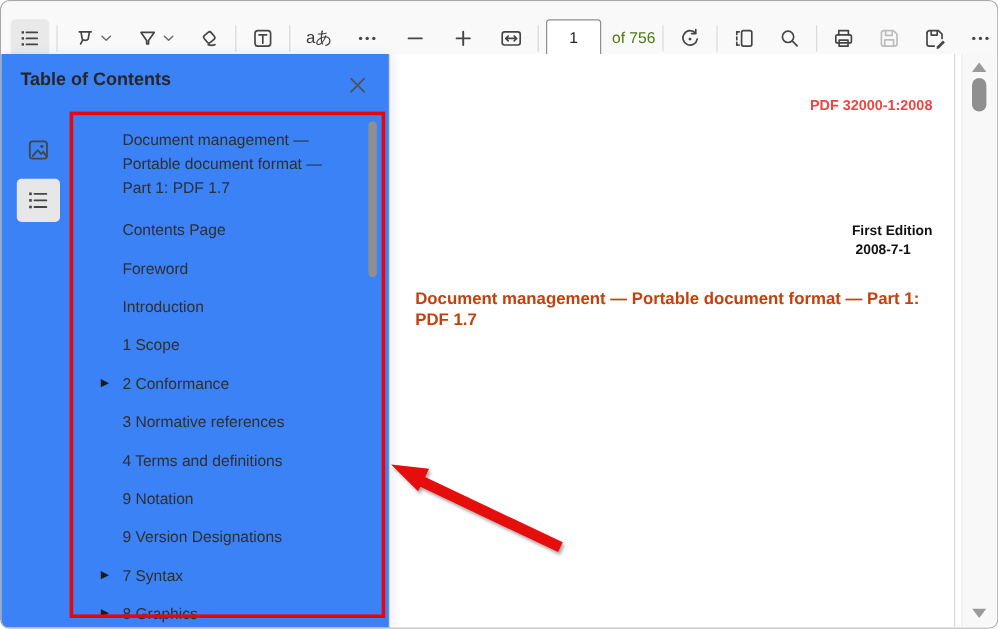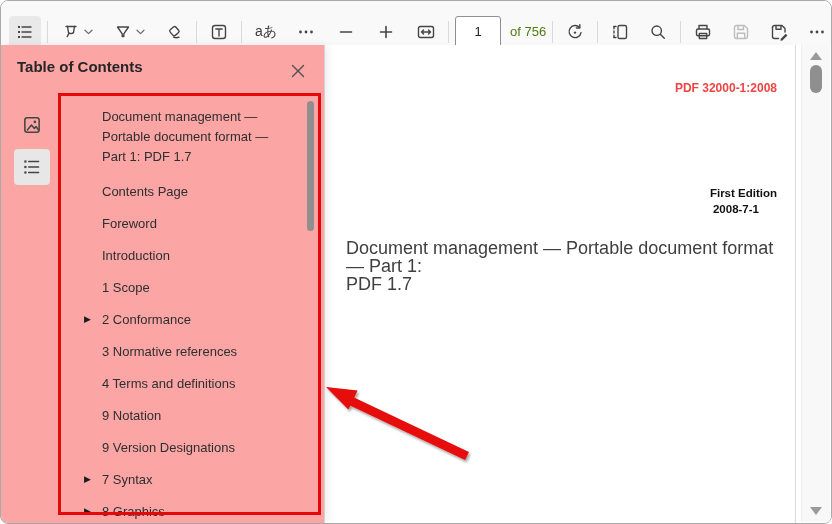--- a/index.html
+++ b/index.html
@@ -11,38 +11,38 @@
   .tb.active{background:#e9e9e9;}
   .tb.txt{font-size:14px;color:#3a3a3a;width:36px;}
   .sep{width:1px;height:22px;background:#d9d9d9;margin:0 6px;flex:0 0 auto;}
   .gap6{margin-left:6px;} .gap8{margin-left:8px;}
   .ic{stroke:#454545;fill:none;stroke-width:1.4;stroke-linecap:round;stroke-linejoin:round;}
   .icf{fill:#454545;stroke:none;}
   .dis .ic{stroke:#bdbdbd;}
   .page-input{width:40px;height:28px;border:1px solid #8f8f8f;border-radius:3px;background:#fff;text-align:center;font-size:13px;color:#222;font-family:"Liberation Sans",sans-serif;flex:0 0 auto;}
   .page-count{font-size:13px;color:#4d7c0f;margin-left:9px;flex:0 0 auto;white-space:nowrap;}
   
-  .toc-panel{position:absolute;top:44px;left:0;width:323px;bottom:0;background:#fca5a5;border-right:1px solid #d4d4d4;box-shadow:3px 0 8px rgba(0,0,0,0.07);z-index:10;}
+  .toc-panel{position:absolute;top:44px;left:0;width:323px;bottom:0;background:#3b82f6;border-right:1px solid #d4d4d4;box-shadow:3px 0 8px rgba(0,0,0,0.07);z-index:10;}
   .toc-title{position:absolute;top:13px;left:16px;font-size:15px;font-weight:600;color:#262626;}
   .toc-close{position:absolute;top:12px;left:283px;width:28px;height:28px;border:none;background:transparent;border-radius:4px;display:flex;align-items:center;justify-content:center;cursor:pointer;}
   .rail-btn{position:absolute;left:13px;width:36px;height:36px;border:none;background:transparent;border-radius:4px;display:flex;align-items:center;justify-content:center;cursor:pointer;}
   .rail-btn.active{background:#e7e7e7;}
   .toc-list{position:absolute;left:57px;top:58px;right:0;bottom:0;overflow:hidden;}
   .toc-item{position:relative;padding-left:44px;height:32px;display:flex;align-items:center;font-size:13px;color:#2f2f2f;cursor:pointer;}
   .toc-item.first{height:auto;display:block;line-height:20px;padding-top:4px;padding-bottom:8px;}
   .toc-item.first .lbl{display:inline-block;max-width:168px;}
   .tri{position:absolute;left:26px;top:50%;transform:translateY(-50%);font-size:9px;color:#1b1b1b;line-height:1;}
   .toc-scroll-thumb{position:absolute;left:306px;top:56px;width:7px;height:130px;background:#8f8f8f;border-radius:4px;}
   
   .doc-area{position:absolute;left:323px;top:44px;right:0;bottom:0;background:#fff;}
   .page-edge{position:absolute;left:794px;top:44px;bottom:0;width:1px;background:#dadada;}
   .doc-ref{position:absolute;top:80px;right:54px;font-size:12px;font-weight:bold;color:#ef4444;}
   .doc-edition{position:absolute;top:186px;right:54px;font-size:11.5px;font-weight:bold;color:#111;text-align:right;margin-left:36px;}
   .doc-date{position:absolute;top:202px;right:72px;font-size:11.5px;font-weight:bold;color:#111;text-align:right;}
-  .doc-title{position:absolute;left:345px;top:238px;width:450px;font-size:18px;font-weight:normal;color:#404040;line-height:18px;white-space:pre-line;}
+  .doc-title{position:absolute;left:345px;top:238px;width:450px;font-size:14px;font-weight:bold;color:#c2410c;line-height:18px;white-space:pre-line;}
   
   .vscroll{position:absolute;top:44px;right:1px;bottom:1px;width:28px;background:#f8f8f8;border-left:1px solid #ededed;}
   .vthumb{position:absolute;left:50%;transform:translateX(-50%);top:20px;width:12px;height:28px;background:#8f8f8f;border-radius:6px;}
   .varrow{position:absolute;left:50%;transform:translateX(-50%);width:12px;height:8px;}
   .varrow.up{top:7px;} .varrow.down{bottom:7px;}
   
   .annot{position:absolute;inset:0;z-index:50;pointer-events:none;}
 </style>
 </head>
 <body>

